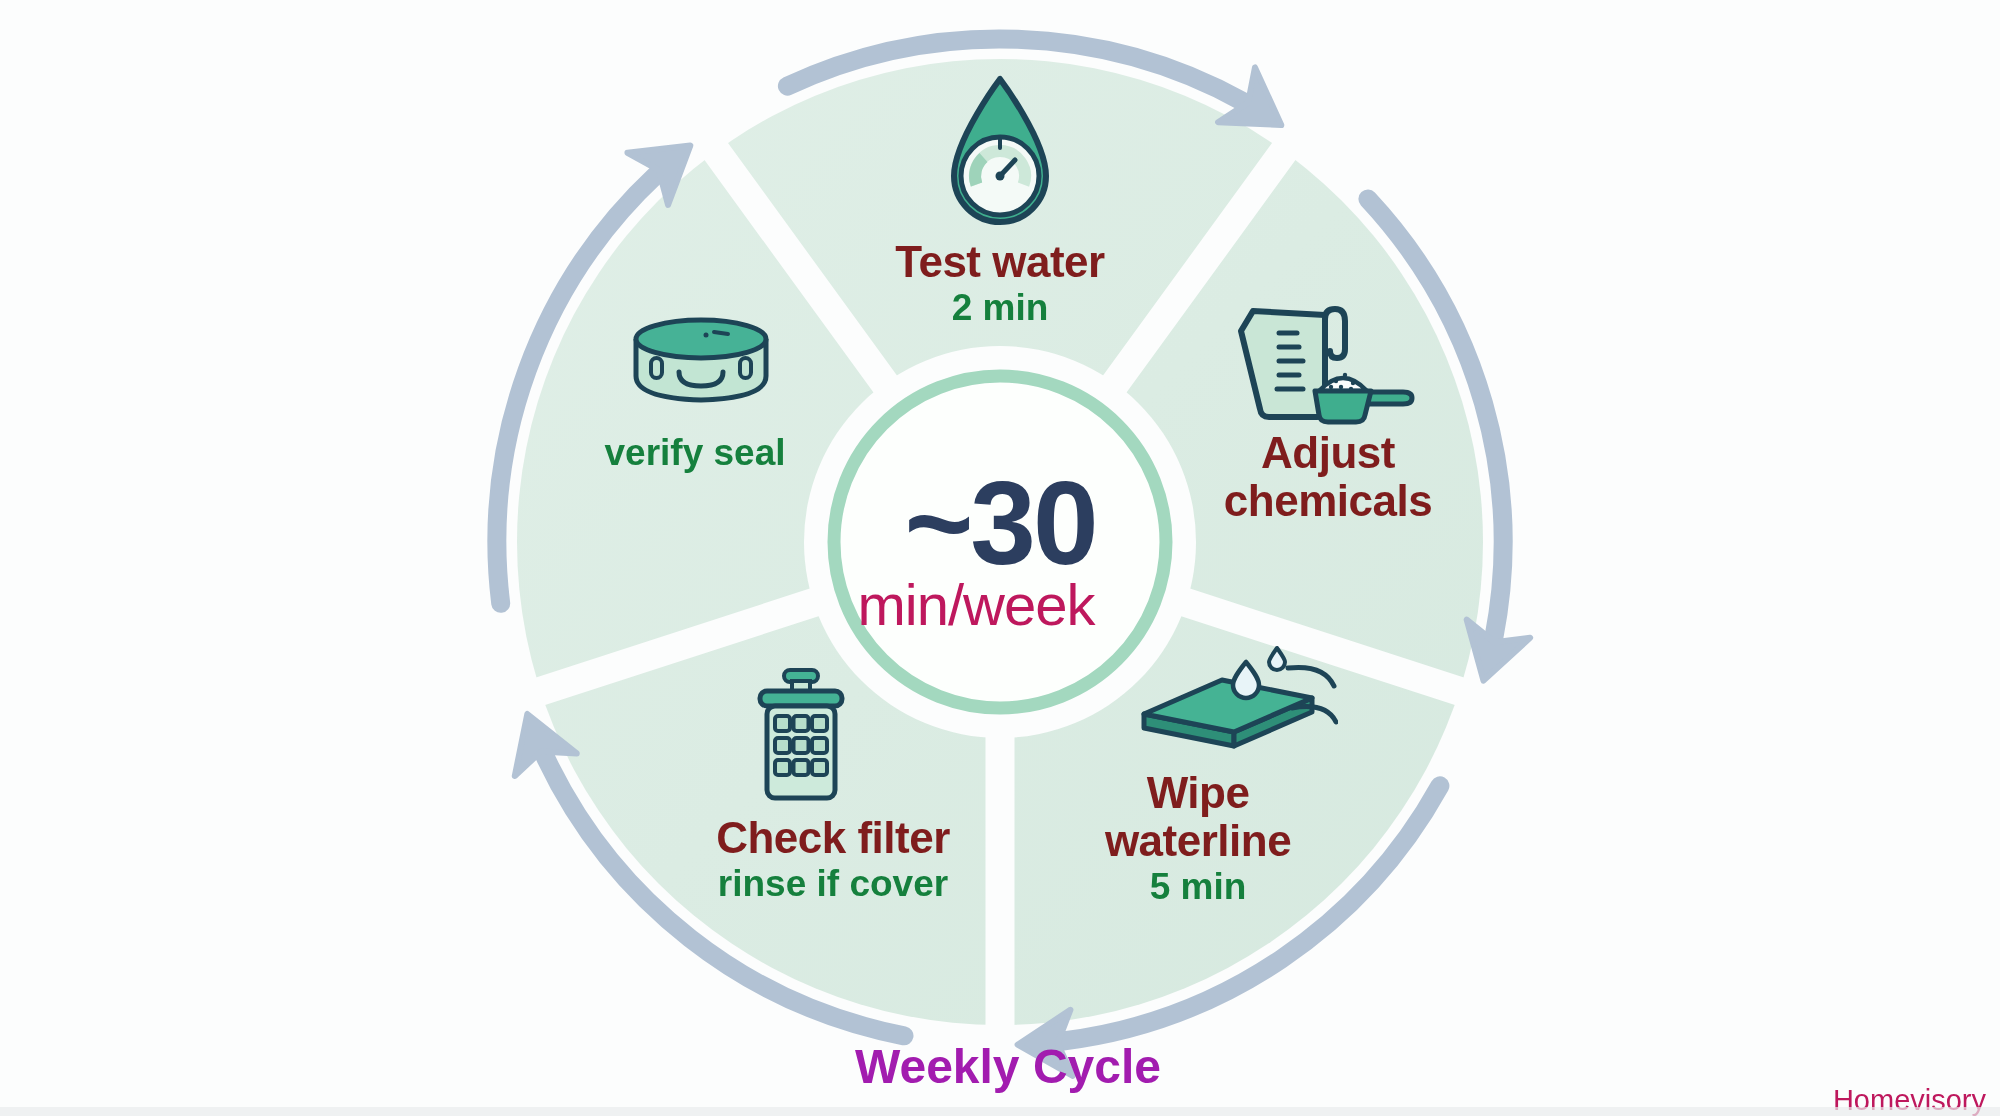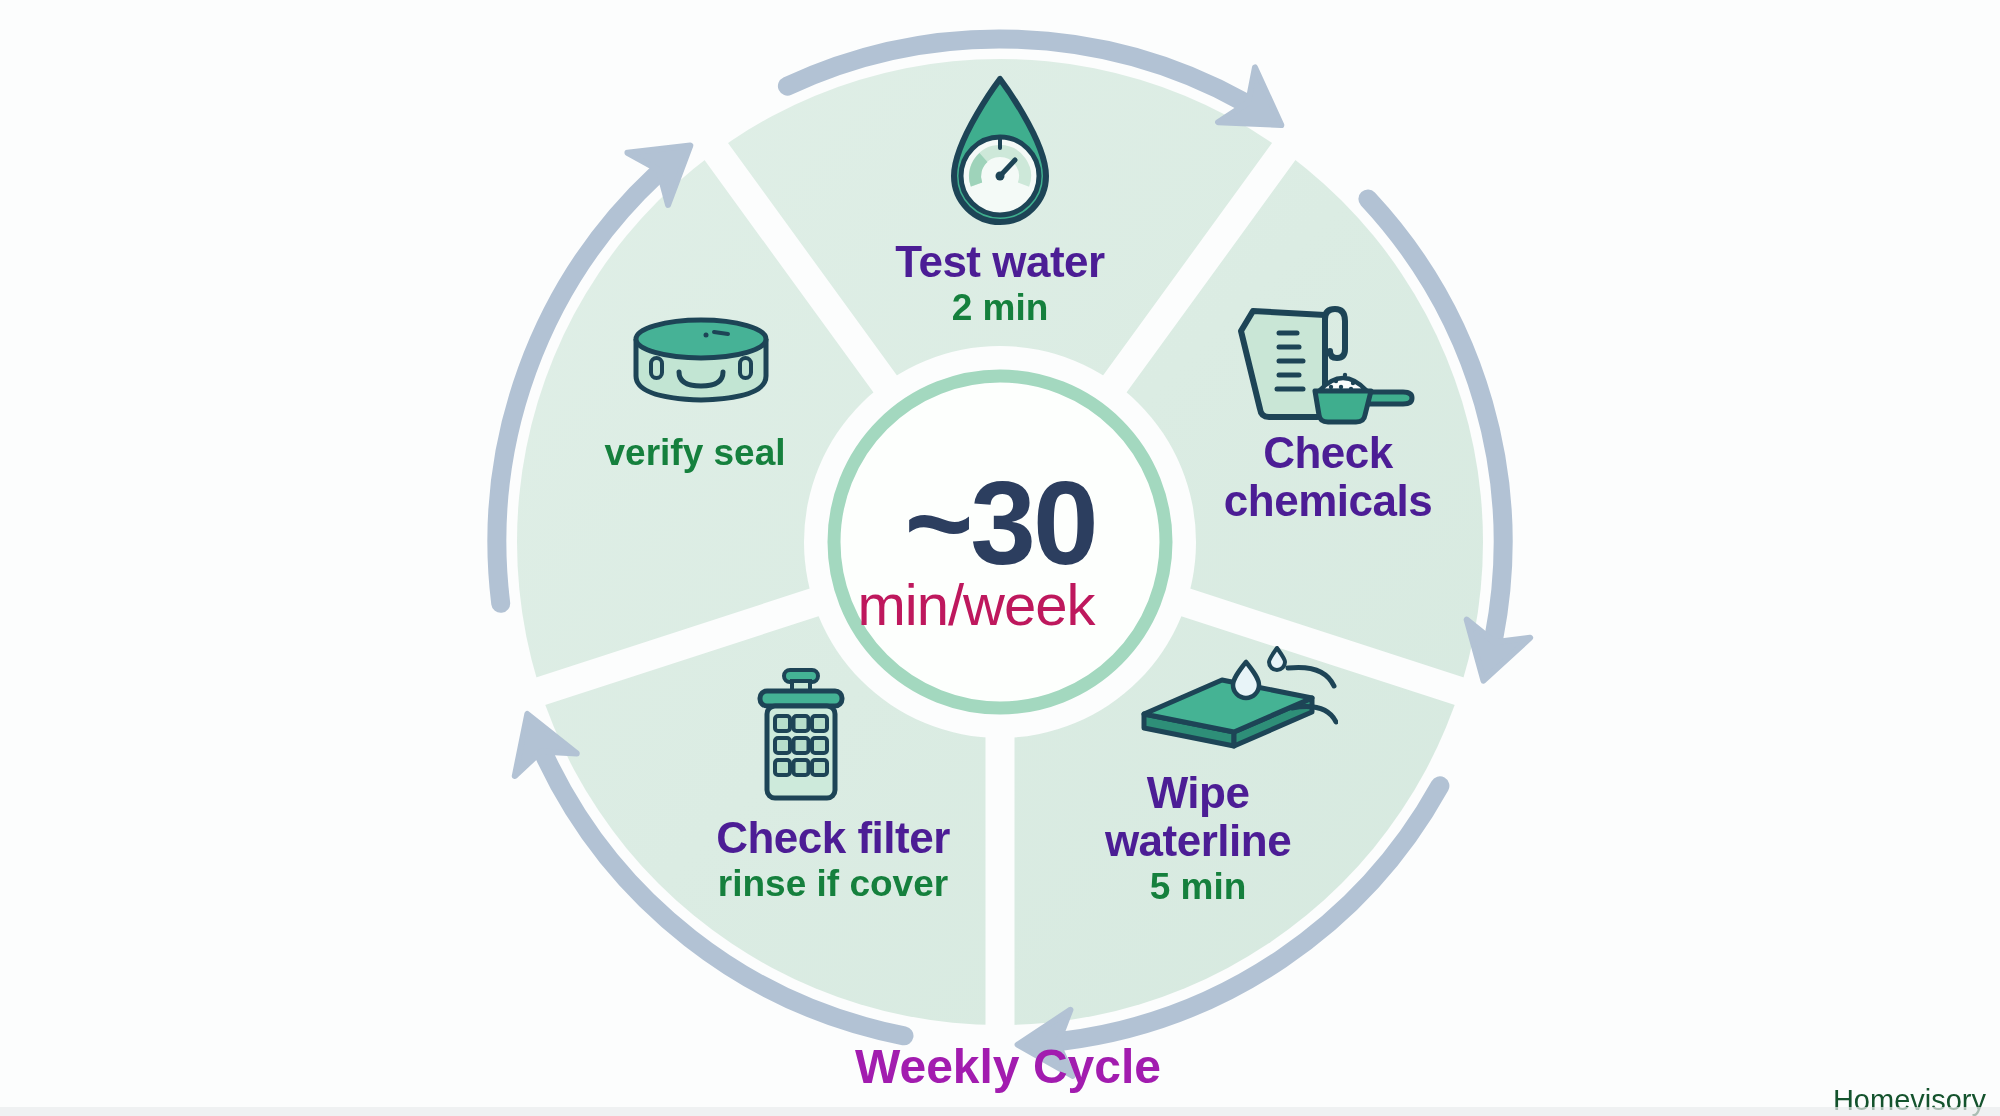--- a/index.html
+++ b/index.html
@@ -2,30 +2,30 @@
 <html><head>
 <meta charset="utf-8">
 <style>
   html,body{margin:0;padding:0;background:#fcfdfd;}
   .stage{position:relative;width:2000px;height:1116px;overflow:hidden;
          background:#fcfdfd;font-family:"Liberation Sans",sans-serif;}
   .stage svg{display:block;}
   .wheel-svg{position:absolute;left:0;top:0;}
   .icon{position:absolute;}
   .seg-block{position:absolute;text-align:center;}
-  .seg-label{font-size:44px;line-height:48px;font-weight:bold;color:#4c1d95;letter-spacing:-0.5px;}
+  .seg-label{font-size:44px;line-height:48px;font-weight:bold;color:#7f1d1d;letter-spacing:-0.5px;}
   .seg-sub{font-size:37px;line-height:42px;font-weight:bold;color:#15803d;margin-top:1px;}
   .center-value{position:absolute;left:800px;top:462px;width:400px;text-align:center;
                 font-size:118px;line-height:122px;font-weight:bold;color:#2c3e5f;letter-spacing:-3px;}
   .center-unit{position:absolute;left:776px;top:574px;width:400px;text-align:center;
                font-size:58px;line-height:62px;font-weight:normal;color:#be185d;letter-spacing:-1px;}
   .caption{position:absolute;left:808px;top:1040px;width:400px;text-align:center;
            font-size:48px;line-height:54px;font-weight:bold;color:#a21caf;}
   .watermark{position:absolute;right:14px;top:1084px;font-size:29px;line-height:32px;
-             font-weight:normal;color:#14532d;}
+             font-weight:normal;color:#be185d;}
   .bottom-band{position:absolute;left:0;bottom:0;width:100%;height:9px;background:#e9ebec;opacity:.7;}
 </style>
 </head>
 <body>
 
 <div class="stage">
 
   <svg class="wheel-svg" width="2000" height="1116" viewBox="0 0 2000 1116">
     <defs>
       <linearGradient id="wheelGrad" x1="0" y1="0" x2="1" y2="1">
@@ -133,21 +133,21 @@
     <line x1="90" y1="20" x2="104" y2="22" stroke="#1d4456" stroke-width="4" stroke-linecap="round"></line>
     <circle cx="82" cy="23" r="2.5" fill="#1d4456"></circle>
   </svg>
 
   <div class="seg-block" style="left:800px;top:238px;width:400px;">
     <div class="seg-label">Test water</div>
     <div class="seg-sub">2 min</div>
   </div>
 
   <div class="seg-block" style="left:1178px;top:429px;width:300px;">
-    <div class="seg-label">Check chemicals</div>
+    <div class="seg-label">Adjust chemicals</div>
   </div>
 
   <div class="seg-block" style="left:1068px;top:769px;width:260px;">
     <div class="seg-label">Wipe waterline</div>
     <div class="seg-sub">5 min</div>
   </div>
 
   <div class="seg-block" style="left:633px;top:814px;width:400px;">
     <div class="seg-label">Check filter</div>
     <div class="seg-sub">rinse if cover</div>

